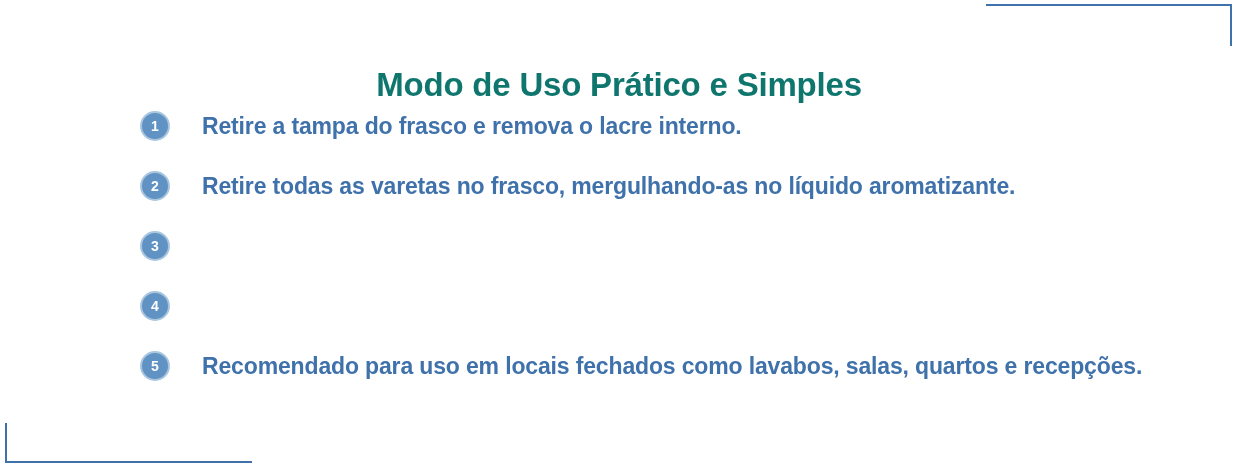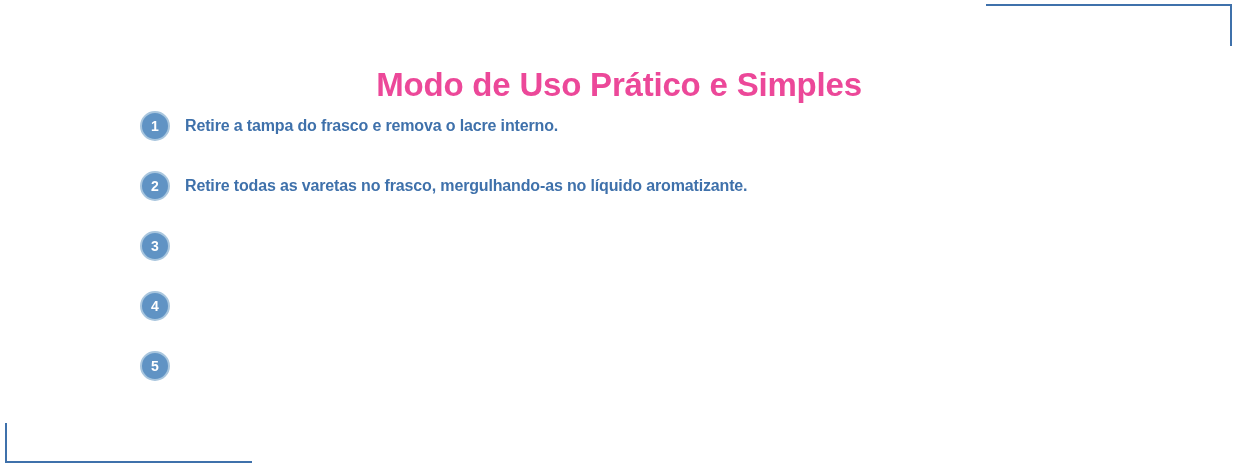--- a/index.html
+++ b/index.html
@@ -48,21 +48,21 @@
   
   .poster-title {
     position: absolute;
     top: 44px;
     left: 0;
     width: 100%;
     text-align: center;
     font-size: 33px;
     font-weight: bold;
     letter-spacing: -0.2px;
-    color: #ec4899;
+    color: #0f766e;
     white-space: nowrap;
   }
 
   
   .steps-list {
     position: absolute;
     top: 110px;
     left: 140px;
     margin: 0;
     padding: 0;
@@ -90,22 +90,22 @@
     display: flex;
     align-items: center;
     justify-content: center;
     color: #ffffff;
     font-size: 14px;
     font-weight: bold;
     line-height: 1;
   }
 
   .step-text {
-    margin-left: 15px;
-    font-size: 16px;
+    margin-left: 32px;
+    font-size: 23px;
     font-weight: bold;
     color: #3f71ab;
     letter-spacing: -0.15px;
     white-space: nowrap;
     line-height: 1;
   }
 </style>
 </head>
 <body>
 
@@ -130,19 +130,20 @@
     <li class="step-item">
       <span class="step-badge">3</span>
     </li>
 
     <li class="step-item">
       <span class="step-badge">4</span>
     </li>
 
     <li class="step-item">
       <span class="step-badge">5</span>
+      <span class="step-text">Recomendado para uso em locais fechados como lavabos, salas, quartos e recepções.</span>
     </li>
 
   </ol>
 
   <div class="corner-frame corner-frame-bottom-left"></div>
 
 </div>
 
 </body></html>

